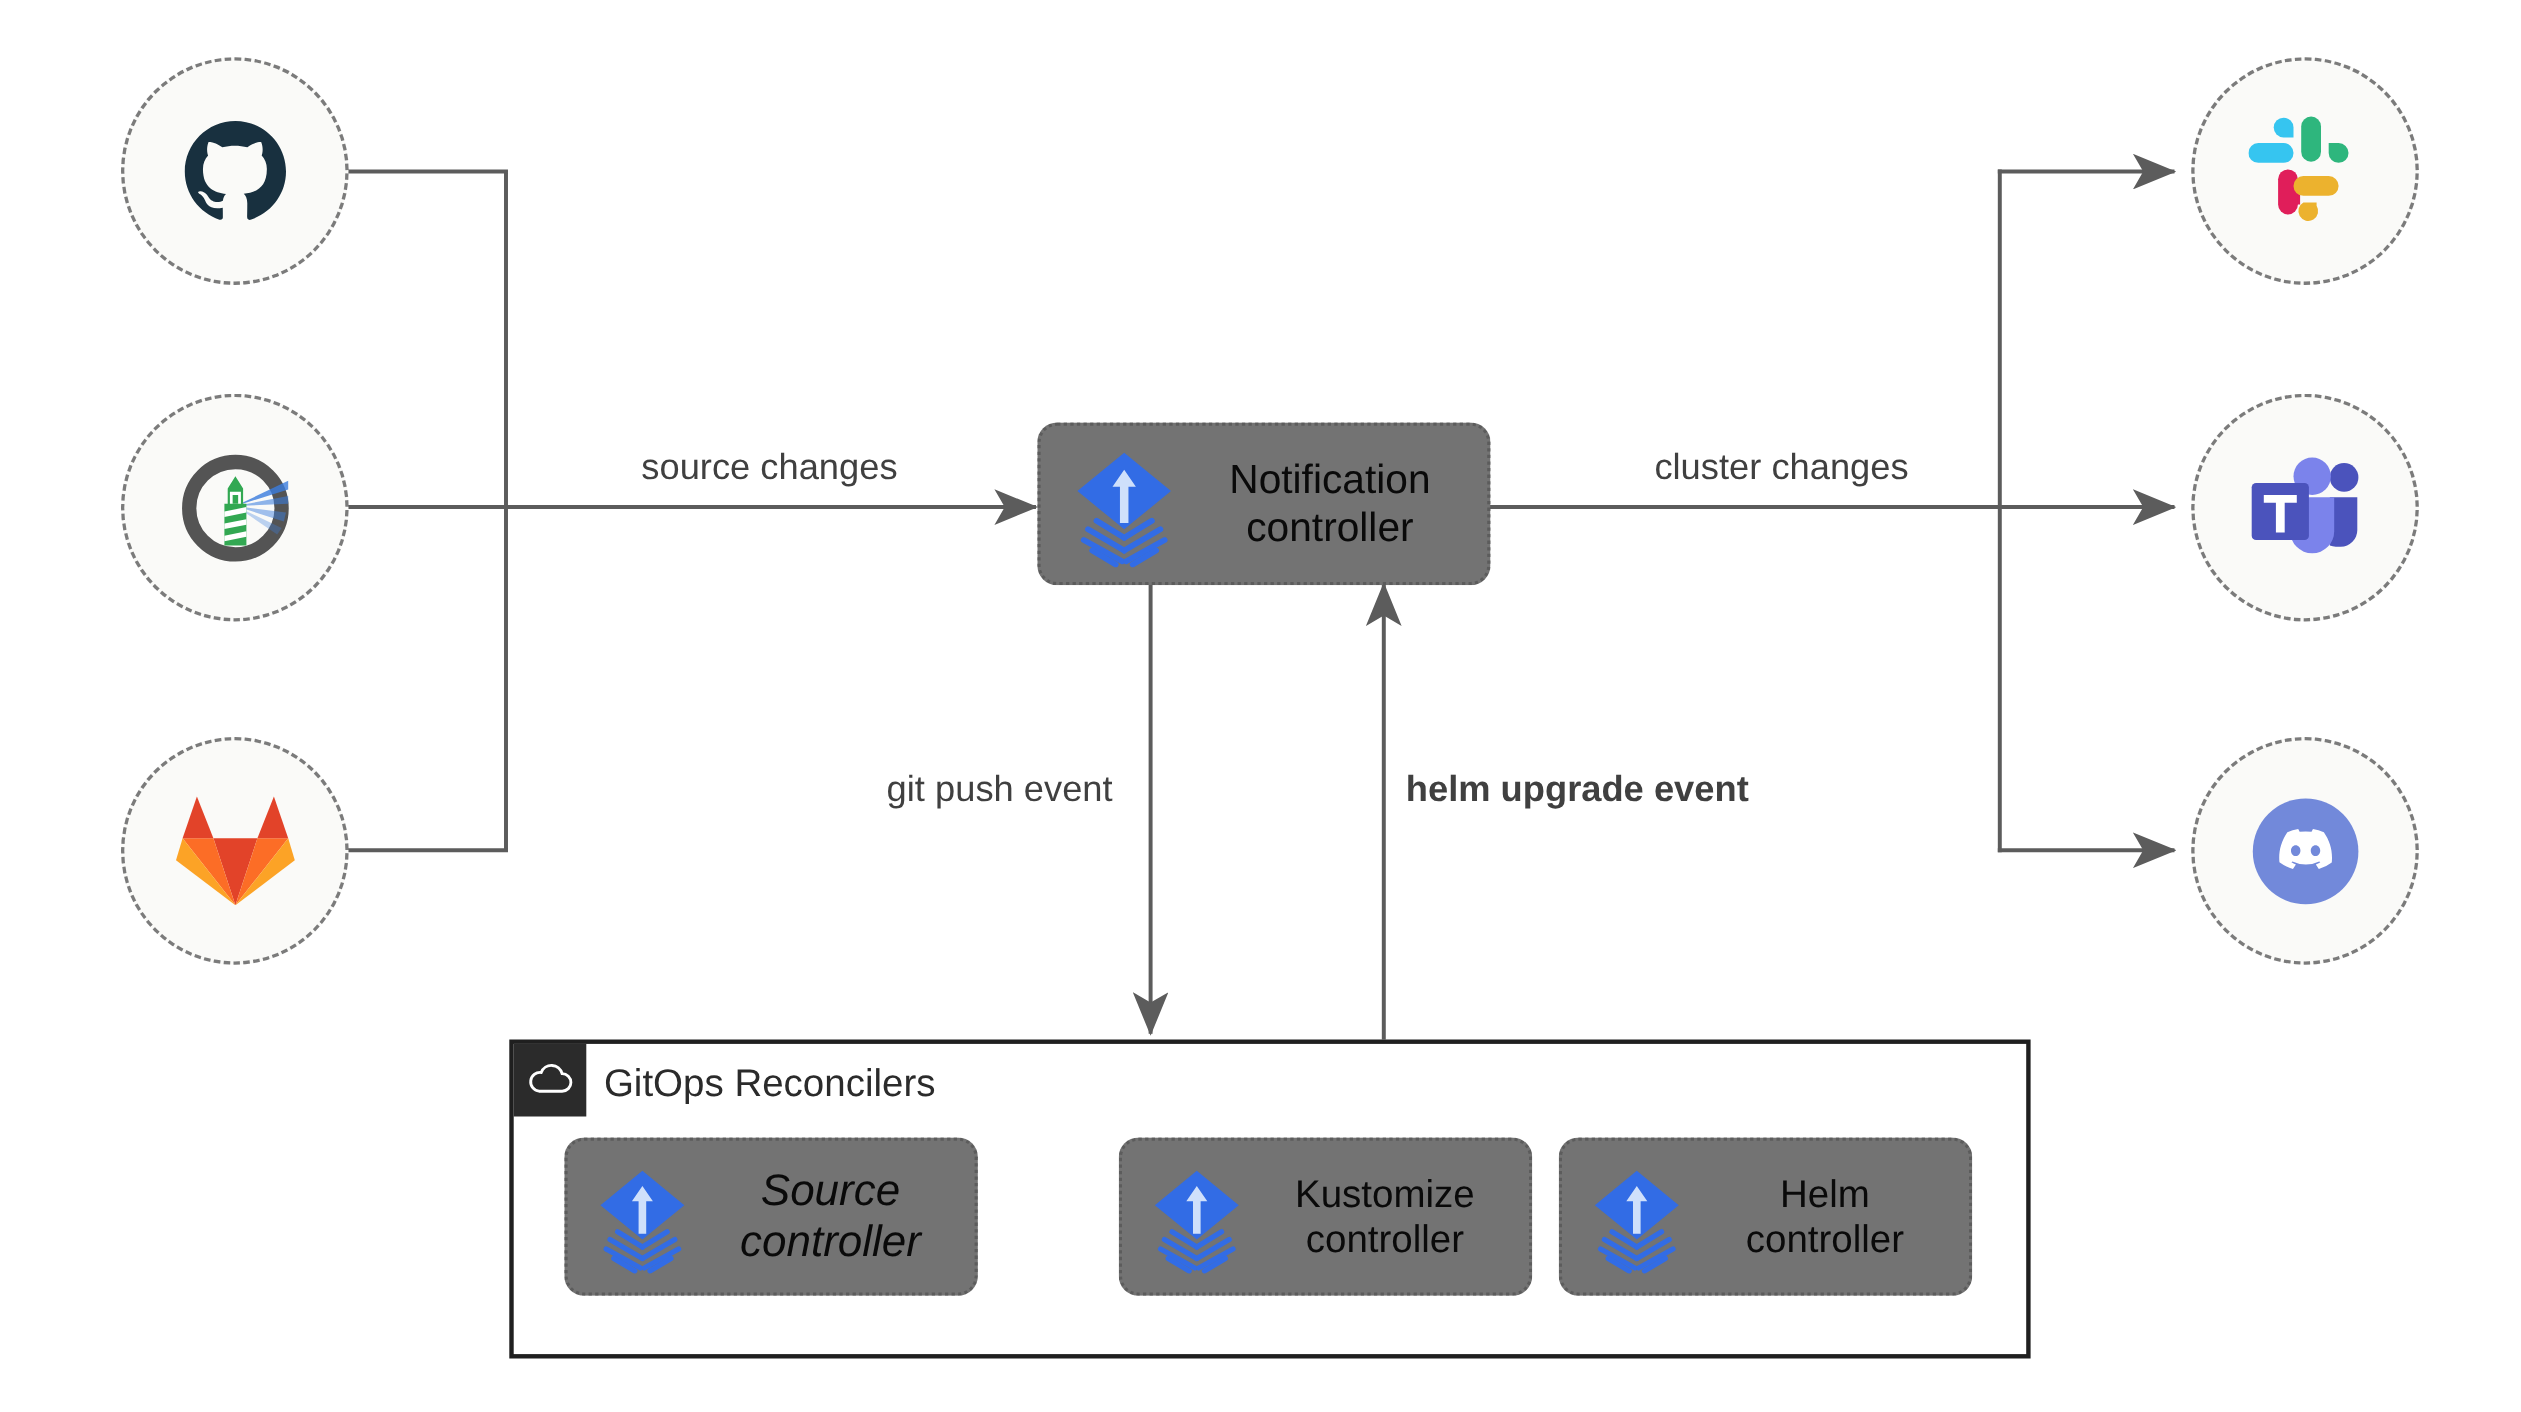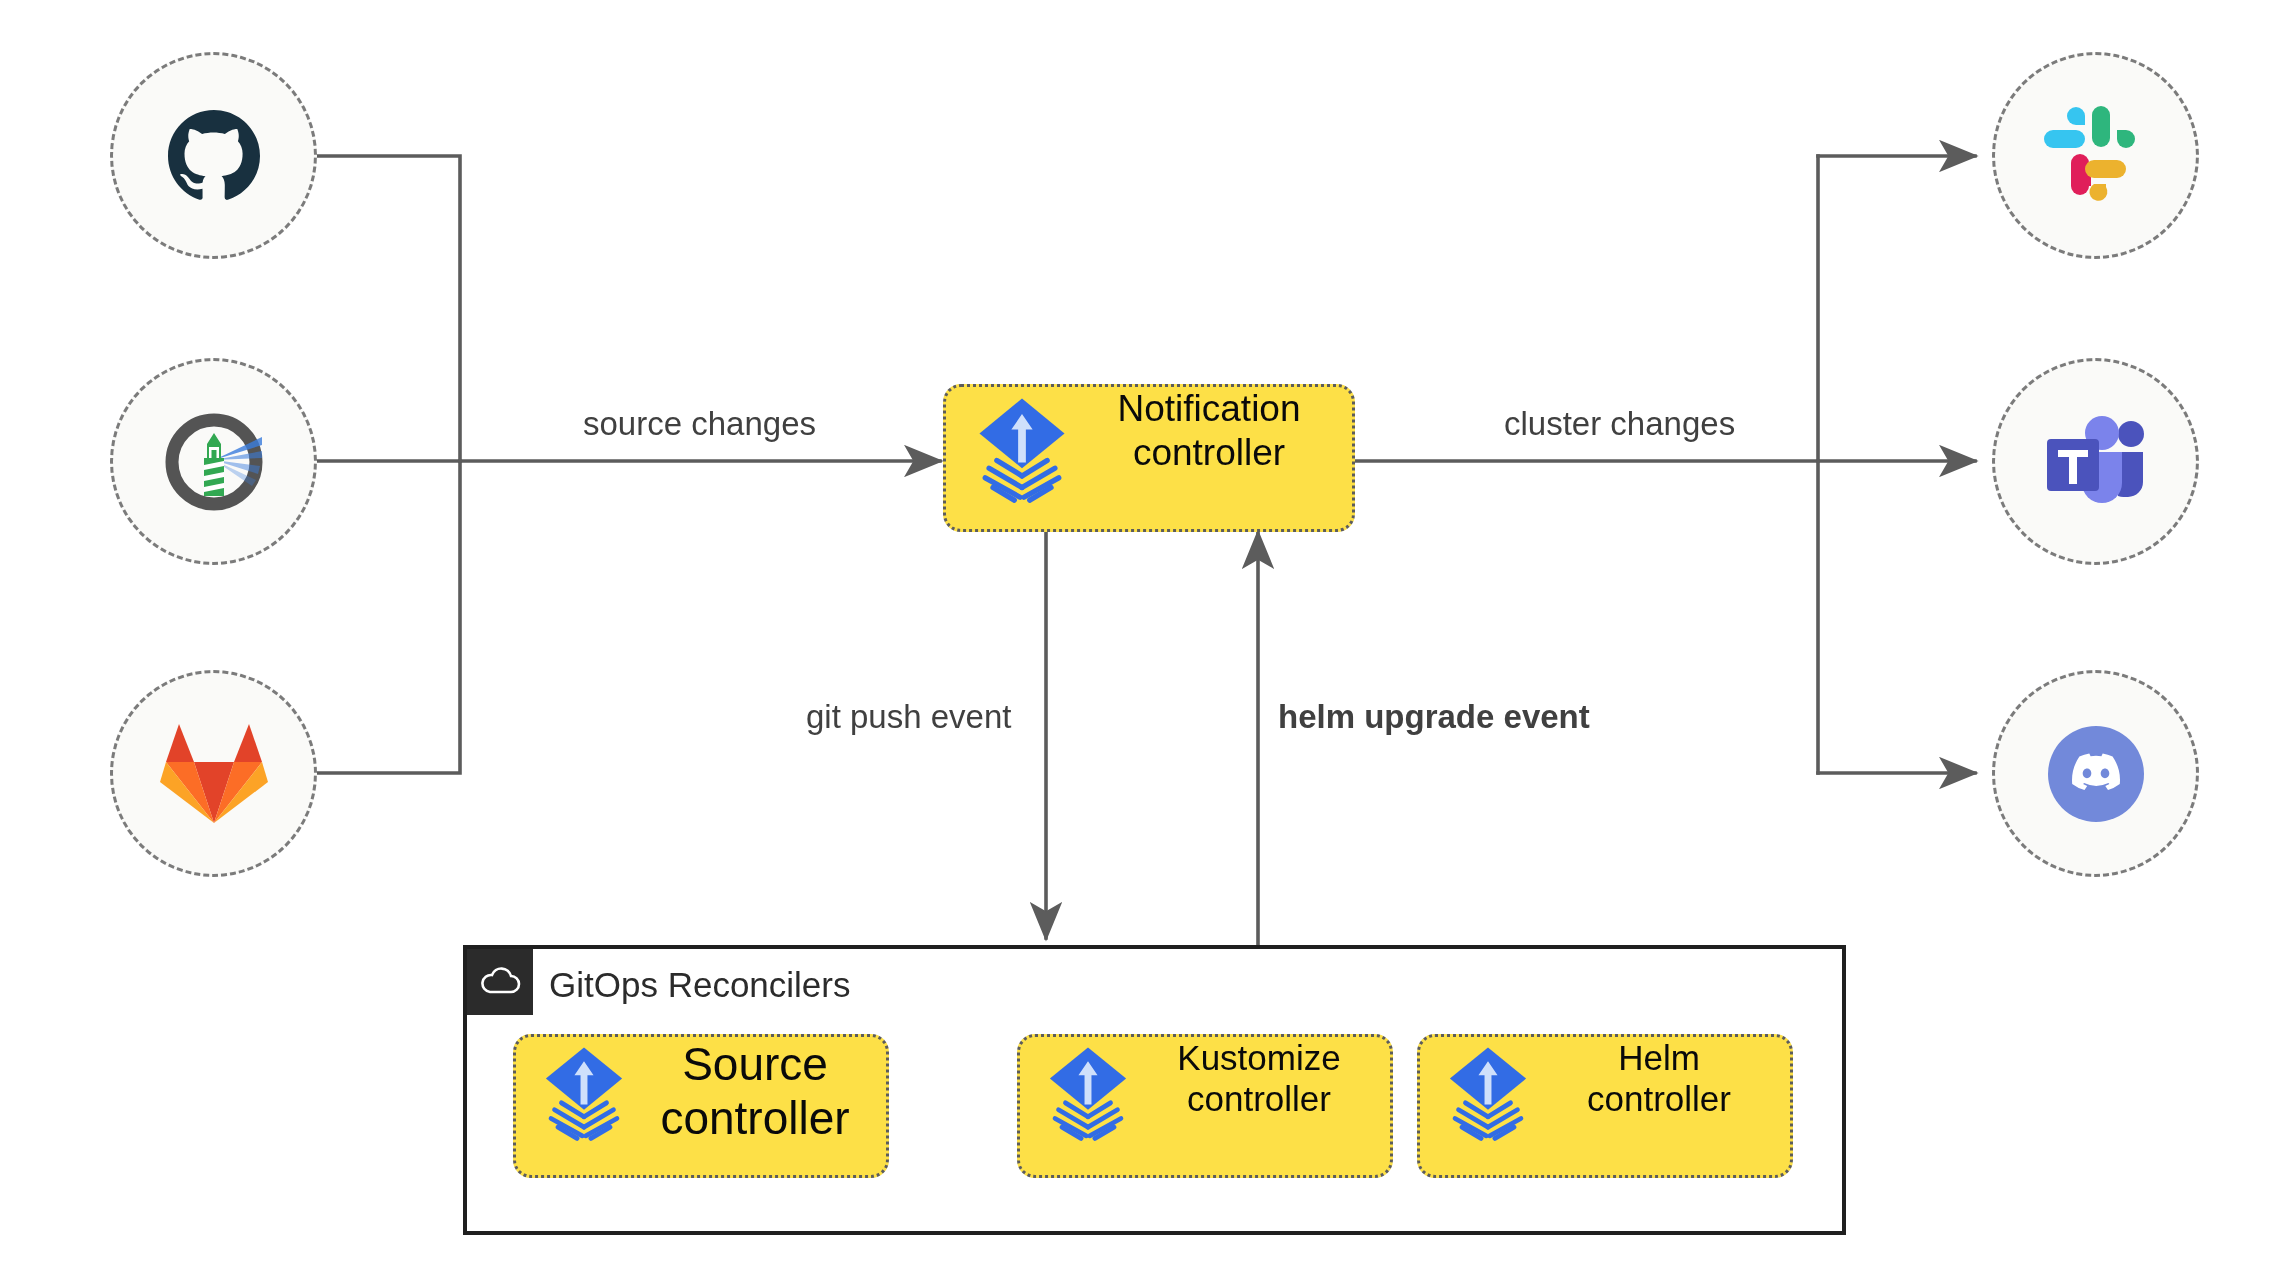--- a/index.html
+++ b/index.html
@@ -35,27 +35,27 @@
     border: 3px dashed #7b7b7b;
     box-sizing: border-box;
     display: flex;
     align-items: center;
     justify-content: center;
   }
 
   
   .ctrl-box {
     position: absolute;
-    background: #fde047;
+    background: #737373;
     border: 3px dotted #5c5c5c;
     border-radius: 18px;
     box-sizing: border-box;
     display: flex;
     flex-direction: row;
-    align-items: flex-start;
+    align-items: center;
     justify-content: flex-start;
   }
   .ctrl-icon {
     flex: 0 0 auto;
     display: flex;
     align-items: center;
     justify-content: center;
   }
   .ctrl-label {
     flex: 1 1 auto;
@@ -280,21 +280,21 @@
             <path d="M26 84 L60 104"></path>
           <path d="M22 94 L58 114"></path>
             <path d="M30 104 L52 117"></path>
           <path d="M86 76 L60 92"></path>
             <path d="M94 84 L60 104"></path>
           <path d="M98 94 L62 114"></path>
             <path d="M90 104 L68 117"></path>
         </g>
       </svg>
     </span>
-    <span class="ctrl-label" style="font-size:46px;">Source
+    <span class="ctrl-label" style="font-size:40px;font-style:italic;">Source
 controller</span>
   </div>
 
   <div class="ctrl-box" style="left:1017px; top:1034px; width:376px; height:144px; padding:0 12px 0 16px;">
     <span class="ctrl-icon">
       <svg width="104" height="104" viewBox="0 0 120 120">
         <path fill="#326ce5" d="M60 12 L104 48 L60 84 L16 48 Z"></path>
         <path fill="#cfe0fb" d="M60 28 L71 44 L64 44 L64 78 L56 78 L56 44 L49 44 Z"></path>
         <g stroke="#326ce5" stroke-width="5.5" fill="none" stroke-linecap="round">
           <path d="M34 76 L60 92"></path>

